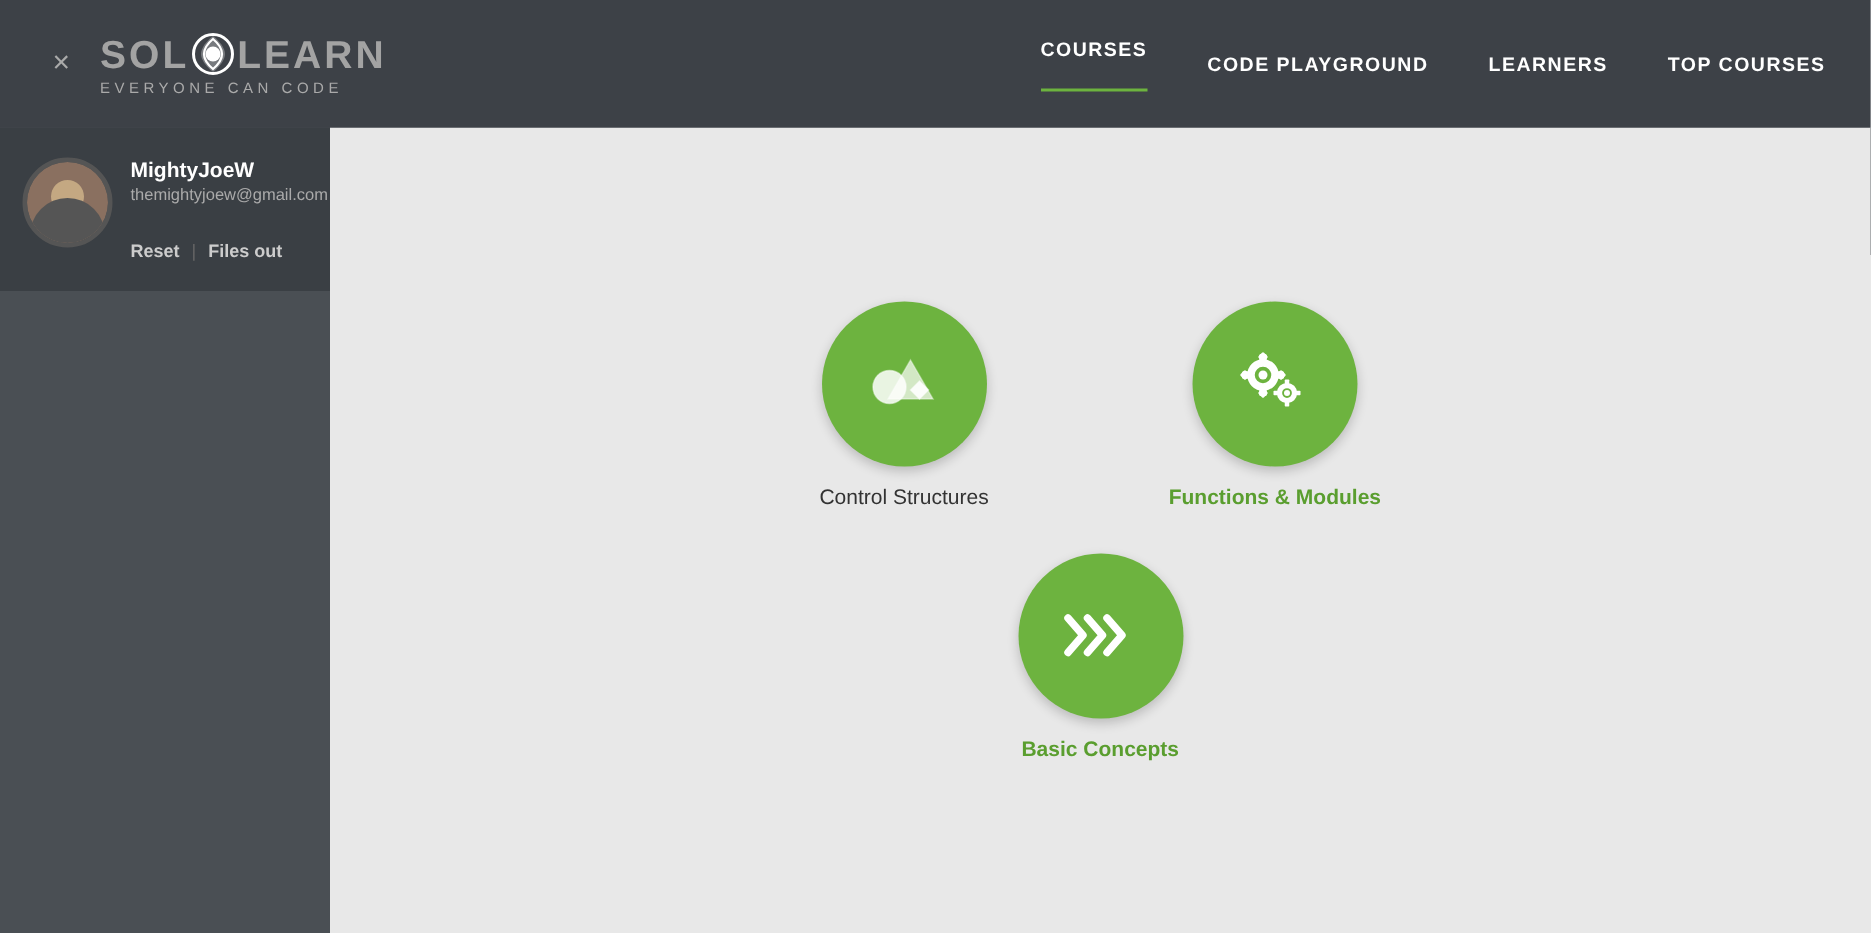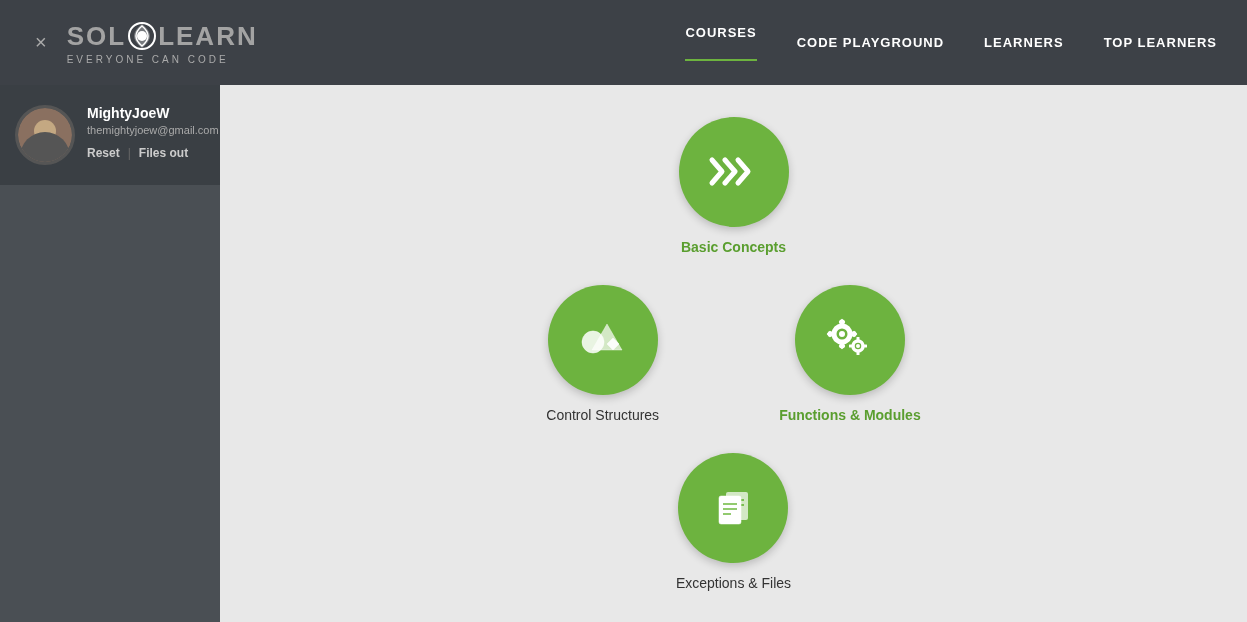--- a/index.html
+++ b/index.html
@@ -140,21 +140,21 @@
     }
     .user-name {
       color: white;
       font-size: 14px;
       font-weight: bold;
       margin-bottom: 3px;
     }
     .user-email {
       color: #aaa;
       font-size: 11px;
-      margin-bottom: 10px;
+      margin-bottom: 24px;
     }
     .user-actions {
       display: flex;
       gap: 8px;
       align-items: center;
       font-size: 12px;
     }
     .user-actions a {
       color: #ccc;
       text-decoration: none;
@@ -244,21 +244,21 @@
         </svg>
         LEARN
       </div>
       <div class="logo-tagline">EVERYONE CAN CODE</div>
     </div>
   </div>
   <nav class="nav-links">
     <a class="nav-link active">COURSES</a>
     <a class="nav-link">CODE PLAYGROUND</a>
     <a class="nav-link">LEARNERS</a>
-    <a class="nav-link">TOP LEARNERS</a>
+    <a class="nav-link">TOP COURSES</a>
   </nav>
 </div>
 
 <div class="main-layout">
 
   <div class="sidebar">
     <div class="user-panel">
       <div class="avatar">
         <div class="avatar-person"></div>
       </div>
@@ -269,34 +269,20 @@
           <a>Reset</a>
           <span class="separator">|</span>
           <a>Files out</a>
         </div>
       </div>
     </div>
   </div>
 
   <div class="main-content">
     <div class="course-grid">
-
-      <div class="course-row">
-        <div class="course-item">
-          <div class="course-circle">
-
-            <svg viewBox="0 0 55 55">
-              <polyline points="6,16 16,27.5 6,39" stroke="white" stroke-width="5" fill="none" stroke-linecap="round" stroke-linejoin="round"></polyline>
-              <polyline points="19,16 29,27.5 19,39" stroke="white" stroke-width="5" fill="none" stroke-linecap="round" stroke-linejoin="round"></polyline>
-              <polyline points="32,16 42,27.5 32,39" stroke="white" stroke-width="5" fill="none" stroke-linecap="round" stroke-linejoin="round"></polyline>
-            </svg>
-          </div>
-          <div class="course-label highlighted">Basic Concepts</div>
-        </div>
-      </div>
 
       <div class="course-row">
         <div class="course-item">
           <div class="course-circle">
 
             <svg viewBox="0 0 55 55">
 
               <circle cx="18" cy="30" r="11" fill="rgba(255,255,255,0.85)" stroke="rgba(255,255,255,0.5)" stroke-width="1"></circle>
 
               <polygon points="32,12 47,38 17,38" fill="rgba(255,255,255,0.7)" stroke="rgba(255,255,255,0.4)" stroke-width="1"></polygon>
@@ -338,31 +324,25 @@
           </div>
           <div class="course-label highlighted">Functions &amp; Modules</div>
         </div>
       </div>
 
       <div class="course-row">
         <div class="course-item">
           <div class="course-circle">
 
             <svg viewBox="0 0 55 55">
-
-              <rect x="20" y="12" width="22" height="28" rx="2" ry="2" fill="rgba(255,255,255,0.7)"></rect>
-              <line x1="24" y1="20" x2="38" y2="20" stroke="rgba(100,180,50,0.8)" stroke-width="2"></line>
-              <line x1="24" y1="25" x2="38" y2="25" stroke="rgba(100,180,50,0.8)" stroke-width="2"></line>
-              <line x1="24" y1="30" x2="32" y2="30" stroke="rgba(100,180,50,0.8)" stroke-width="2"></line>
-
-              <rect x="13" y="16" width="22" height="28" rx="2" ry="2" fill="white" stroke="rgba(255,255,255,0.5)" stroke-width="1"></rect>
-              <line x1="17" y1="24" x2="31" y2="24" stroke="rgba(100,180,50,0.7)" stroke-width="2"></line>
-              <line x1="17" y1="29" x2="31" y2="29" stroke="rgba(100,180,50,0.7)" stroke-width="2"></line>
-              <line x1="17" y1="34" x2="25" y2="34" stroke="rgba(100,180,50,0.7)" stroke-width="2"></line>
+              <polyline points="6,16 16,27.5 6,39" stroke="white" stroke-width="5" fill="none" stroke-linecap="round" stroke-linejoin="round"></polyline>
+              <polyline points="19,16 29,27.5 19,39" stroke="white" stroke-width="5" fill="none" stroke-linecap="round" stroke-linejoin="round"></polyline>
+              <polyline points="32,16 42,27.5 32,39" stroke="white" stroke-width="5" fill="none" stroke-linecap="round" stroke-linejoin="round"></polyline>
             </svg>
           </div>
-          <div class="course-label">Exceptions &amp; Files</div>
+          <div class="course-label highlighted">Basic Concepts</div>
         </div>
       </div>
+
 
     </div>
   </div>
 </div>
 
 </body></html>

